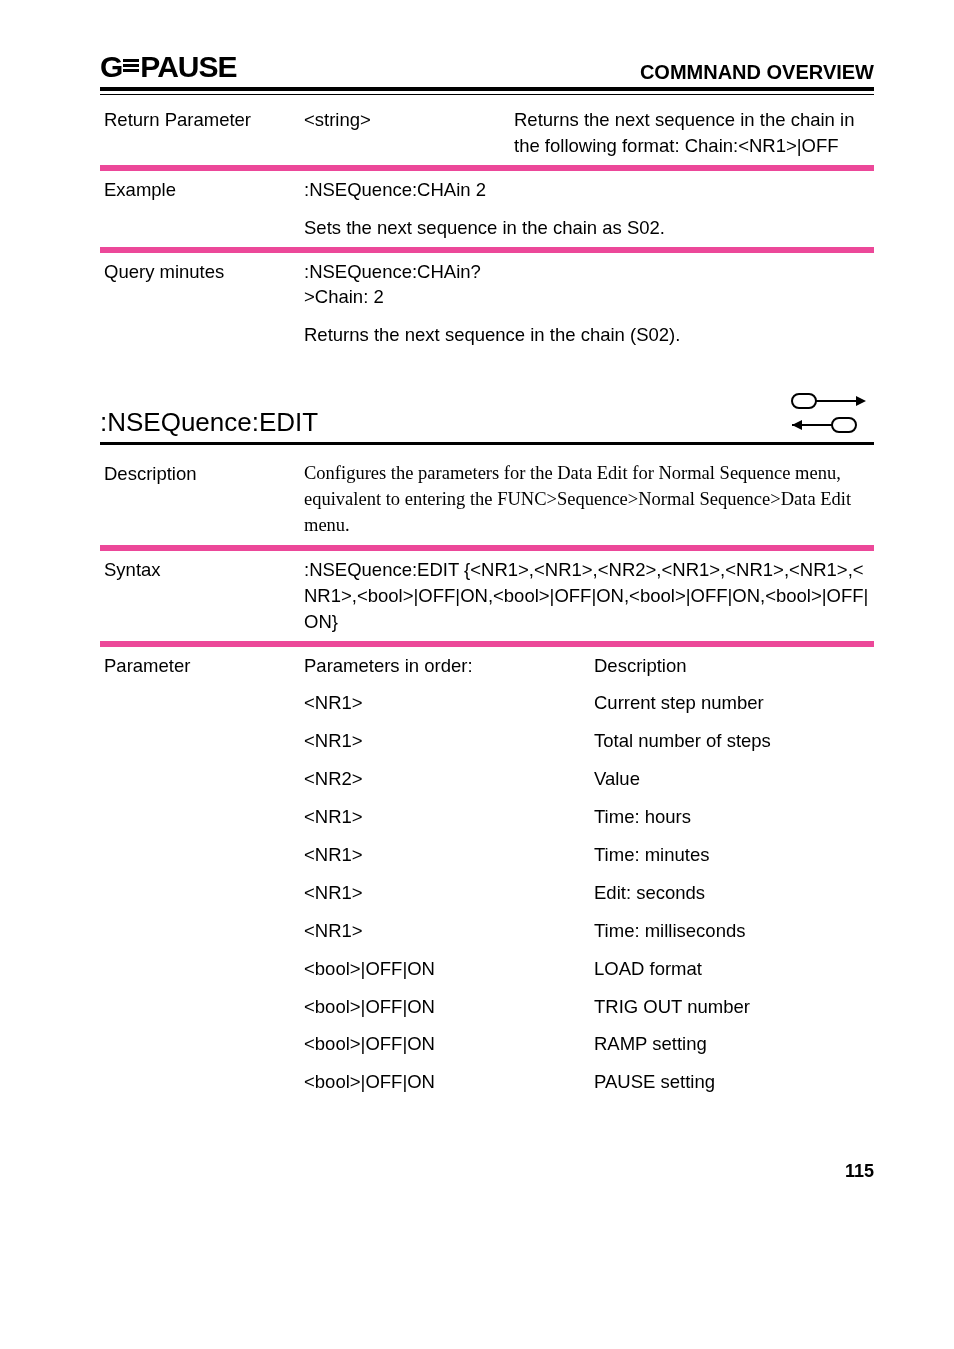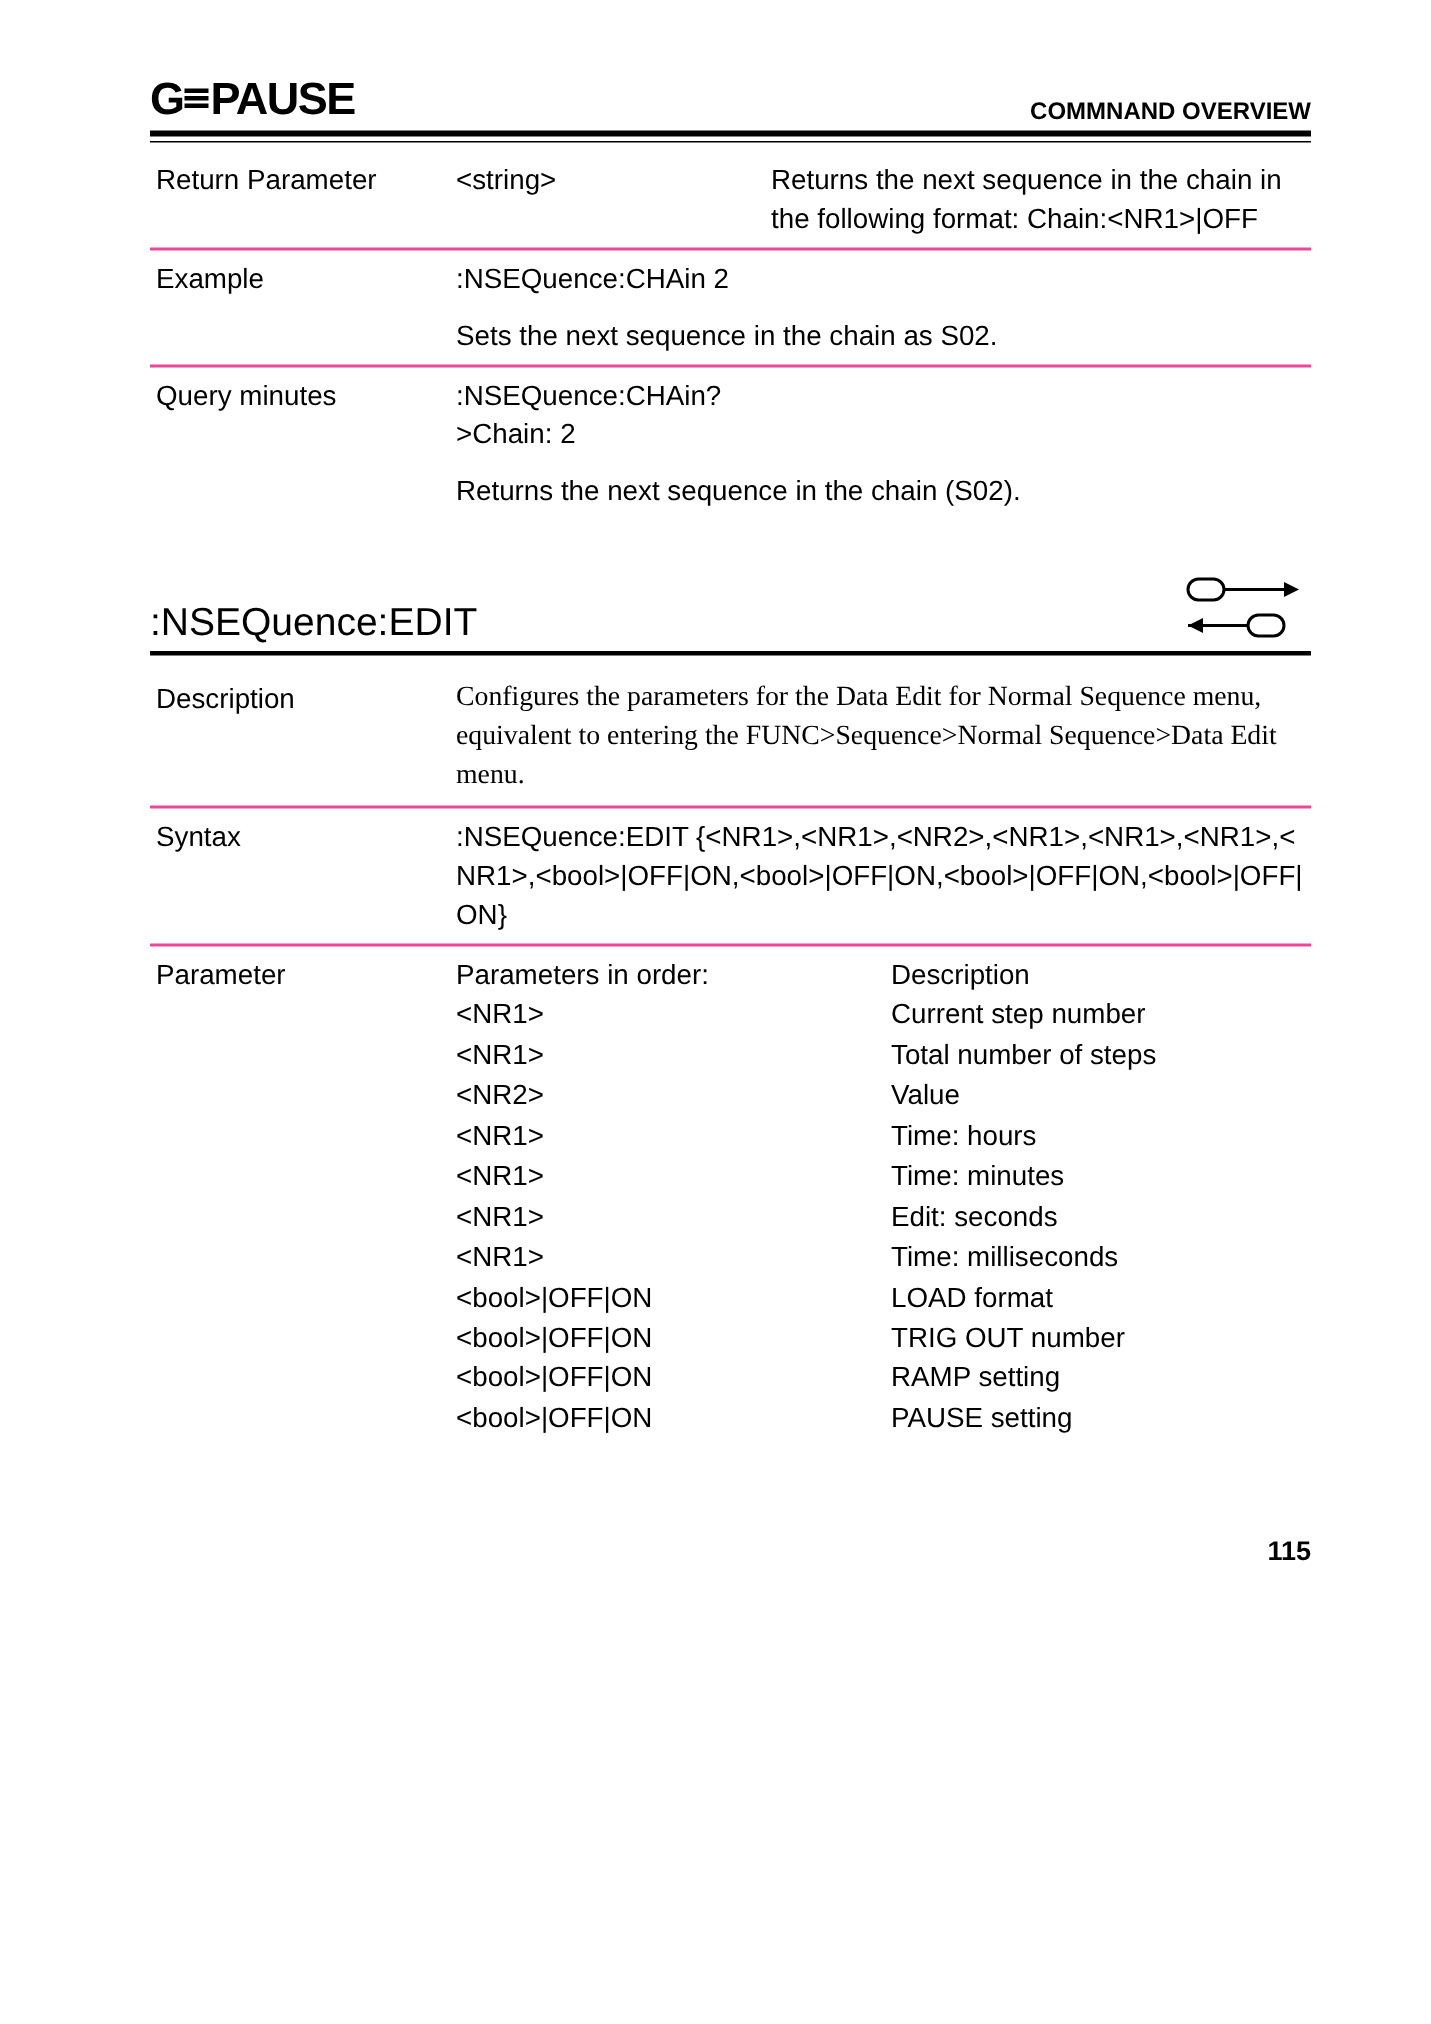--- a/index.html
+++ b/index.html
@@ -46,57 +46,57 @@
   }
   .logo .bars span {
     display: block;
     width: 16px; height: 3px;
     background: #000;
     margin: 1px 0;
   }
   .hd-title {
     font-family: Arial, sans-serif;
     font-weight: 700;
-    font-size: 16px;
+    font-size: 20px;
   }
   table.def {
     width: 100%;
     border-collapse: collapse;
     font-family: Arial, Helvetica, sans-serif;
     font-size: 18.5px;
     line-height: 1.4;
     margin-top: 10px;
   }
   table.def td {
     vertical-align: top;
     padding: 6px 4px;
   }
   table.def td.lbl { width: 200px; }
   table.def td.mid { width: 210px; }
-  table.def tr.sep td { border-bottom: 2px solid #ec4899; }
+  table.def tr.sep td { border-bottom: 6px solid #ec4899; }
   .serif { font-family: Georgia, "Times New Roman", serif; }
   .section-head {
     display: flex;
     justify-content: space-between;
     align-items: flex-end;
     margin-top: 34px;
     border-bottom: 3px solid #000;
     padding-bottom: 4px;
   }
   .section-head h2 {
     font-family: Arial, sans-serif;
     font-weight: 400;
     font-size: 26px;
     margin: 0;
   }
   .icon-setquery svg { display: block; }
   .param-grid {
     display: grid;
     grid-template-columns: 290px 1fr;
-    row-gap: 1px;
+    row-gap: 12px;
     font-family: Arial, sans-serif;
   }
   .pagenum {
     text-align: right;
     font-family: Arial, sans-serif;
     font-weight: 700;
     font-size: 18px;
     margin-top: 60px;
   }
 </style>

